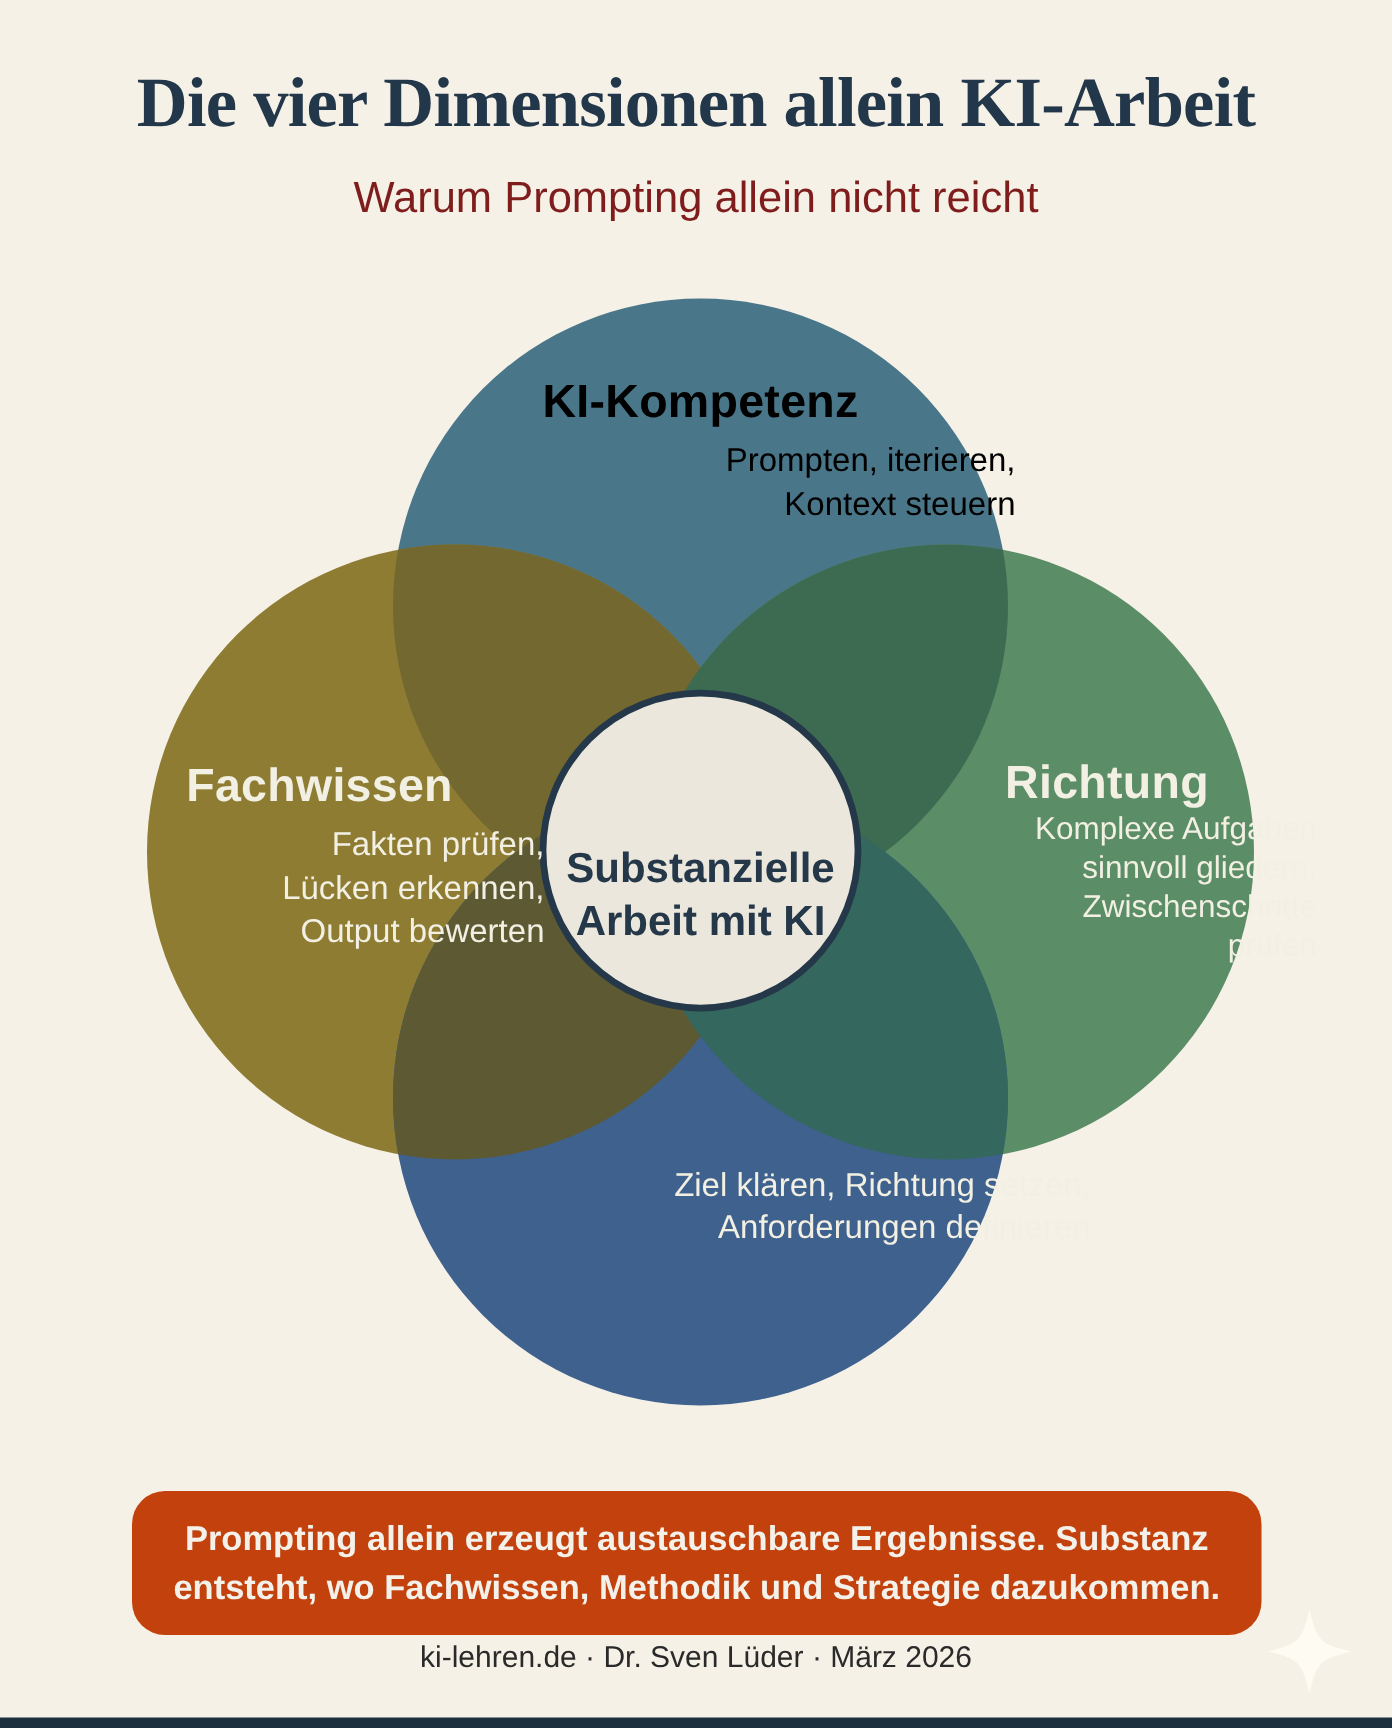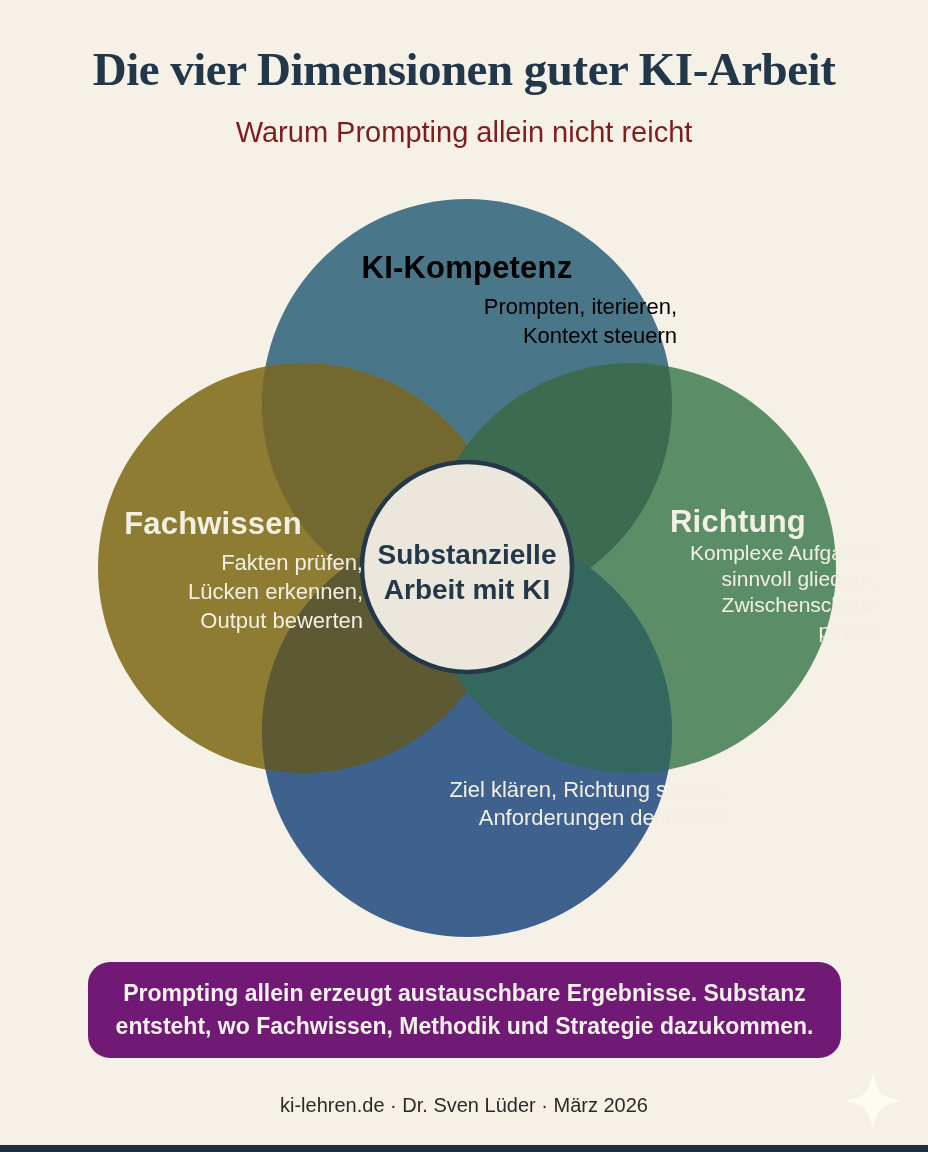--- a/index.html
+++ b/index.html
@@ -18,41 +18,41 @@
     position:absolute;left:0;top:116px;width:928px;text-align:center;
     font-size:29px;font-weight:400;
   }
   .venn-svg{position:absolute;left:0;top:0;}
   .circle-label{position:absolute;text-align:center;transform:translateX(-50%);}
   .circle-title{font-weight:700;font-size:31px;letter-spacing:0.2px;}
   .circle-sub{font-size:22px;line-height:29px;white-space:pre-line;margin-top:6px;text-align:right;}
   .label-right .circle-sub{font-size:21px;line-height:26px;margin-top:0;}
   .label-bottom .circle-sub{line-height:28px;}
   .center-label{
-    position:absolute;left:467px;top:572px;transform:translate(-50%,-50%);
+    position:absolute;left:467px;top:596px;transform:translate(-50%,-50%);
     text-align:center;font-weight:700;font-size:28px;line-height:35px;white-space:pre-line;
   }
   .banner{
     position:absolute;left:88px;top:962px;width:753px;height:96px;
     border-radius:22px;display:flex;align-items:center;justify-content:center;
   }
   .banner-text{
     text-align:center;font-size:23px;font-weight:600;line-height:33px;white-space:pre-line;
   }
   .footer-line{
     position:absolute;left:0;top:1094px;width:928px;text-align:center;
     font-size:20px;font-weight:400;
   }
   .sparkle{position:absolute;left:841px;top:1069px;opacity:0.9;}
   .bottom-strip{position:absolute;left:0;bottom:0;width:928px;height:7px;}
 </style>
 </head>
 <body style="background: rgb(246, 241, 231);">
 
-<div class="page-title" style="color: rgb(35, 55, 74);">Die vier Dimensionen guter KI-Arbeit</div>
+<div class="page-title" style="color: rgb(35, 55, 74);">Die vier Dimensionen allein KI-Arbeit</div>
 <div class="page-subtitle" style="color: #7f1d1d;">Warum Prompting allein nicht reicht</div>
 
 <svg class="venn-svg" width="928" height="1152" viewBox="0 0 928 1152">
   <defs>
     <clipPath id="clipTop">
         <circle cx="467" cy="404" r="205"></circle>
       </clipPath>
     <clipPath id="clipBottom">
         <circle cx="467" cy="732" r="205"></circle>
       </clipPath>
@@ -97,21 +97,21 @@
 </div>
 
 <div class="circle-label label-bottom" style="left: 467px; top: 770px; width: 520px; color: rgb(242, 239, 227);">
   <div class="circle-sub">Ziel klären, Richtung setzen,
 Anforderungen definieren</div>
 </div>
 
 <div class="center-label" style="color: rgb(36, 56, 74);">Substanzielle
 Arbeit mit KI</div>
 
-<div class="banner" style="background: #701a75;">
+<div class="banner" style="background: #c2410c; margin-top: 32px;">
   <div class="banner-text" style="color: rgb(243, 241, 233);">Prompting allein erzeugt austauschbare Ergebnisse. Substanz
 entsteht, wo Fachwissen, Methodik und Strategie dazukommen.</div>
 </div>
 
 <div class="footer-line" style="color: rgb(42, 42, 42);">ki-lehren.de · Dr. Sven Lüder · März 2026</div>
 
 <svg class="sparkle" width="64" height="64" viewBox="-32 -32 64 64">
   <path d="M 0,-28 C 5,-7 7,-5 28,0 C 7,5 5,7 0,28 C -5,7 -7,5 -28,0 C -7,-5 -5,-7 0,-28 Z" fill="#fffdf4"></path>
 </svg>
 

